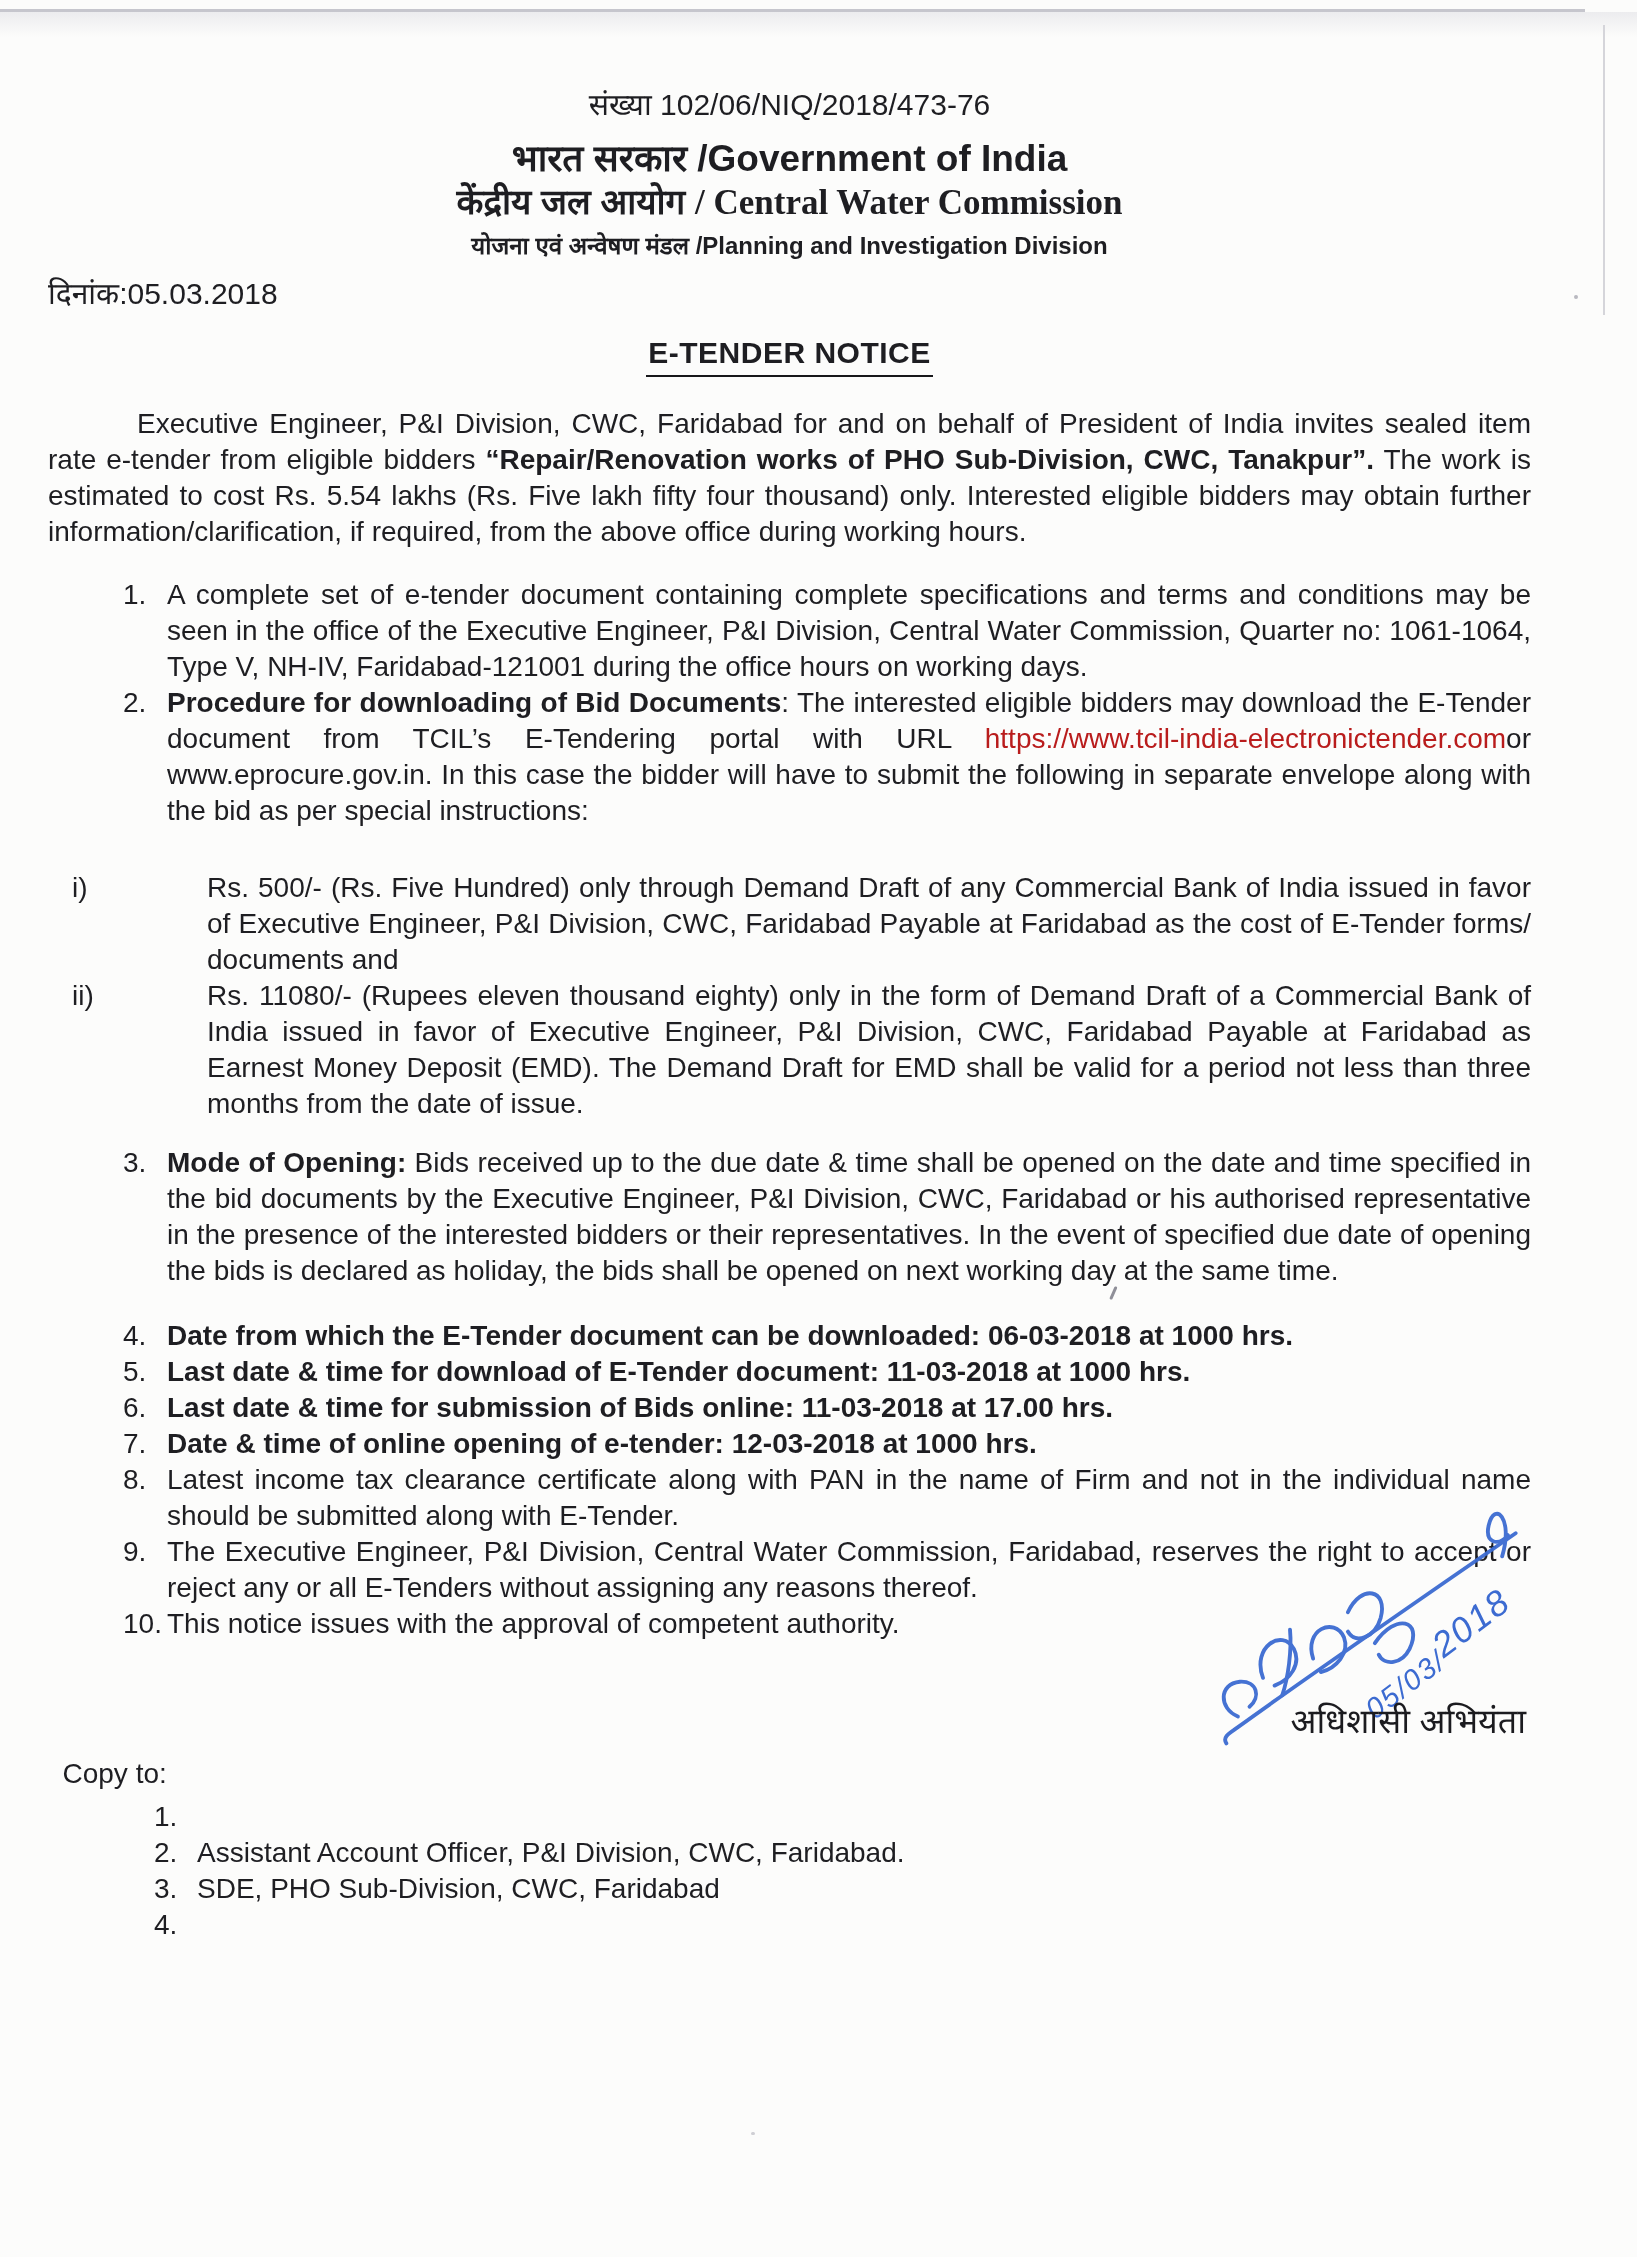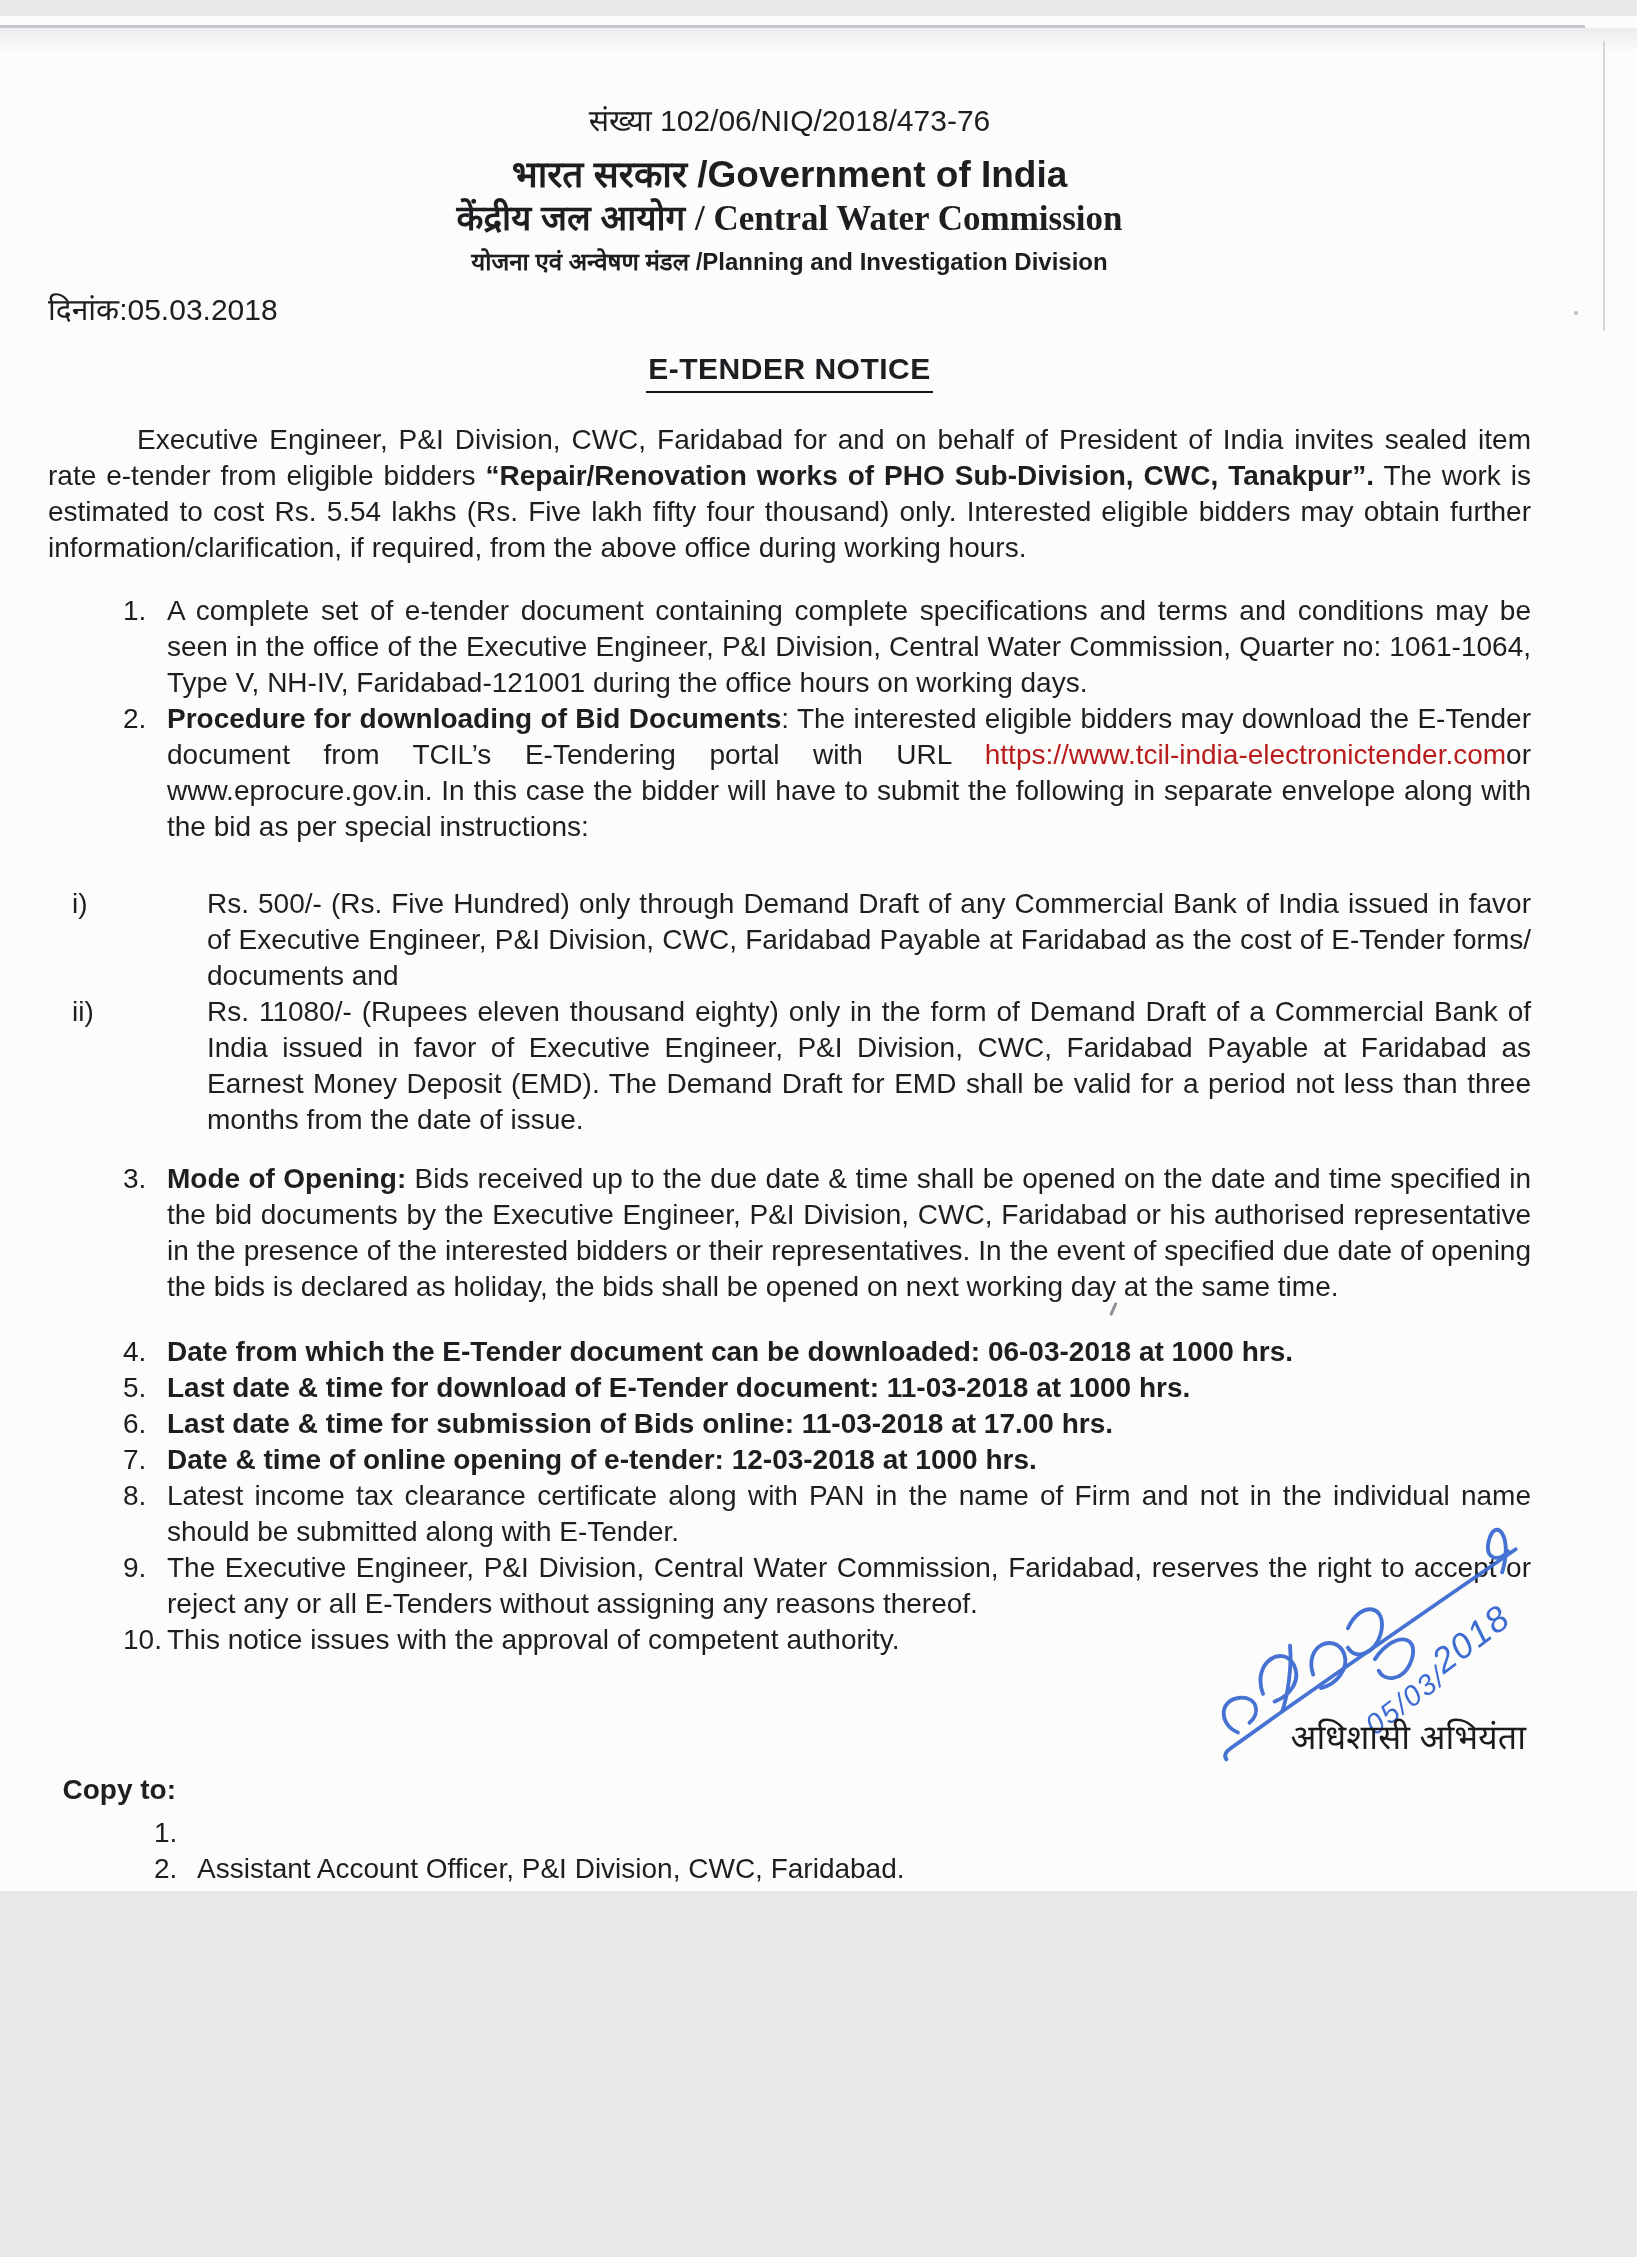--- a/index.html
+++ b/index.html
@@ -1,19 +1,19 @@
 <!DOCTYPE html>
 <html><head>
 <meta charset="utf-8">
 <style>
   html,body{margin:0;padding:0;background:#e9e9ea;}
   .page{
     position:relative;
-    width:1638px;height:1875px;
-    margin:16px auto;
+    width:1638px;height:2257px;
+    margin:0 auto;
     background:#fcfcfb;
     font-family:"Liberation Sans","DejaVu Sans",sans-serif;
     color:#1e1e22;
     overflow:hidden;
   }
   
   .scan-top{position:absolute;top:8.7px;left:0;width:1585px;height:2.9px;background:#bcbcc4;opacity:.85;}
   .scan-top2{position:absolute;top:11.6px;left:0;width:100%;height:25px;background:linear-gradient(#ececee,#fcfcfb);}
   .scan-right{position:absolute;top:25px;right:33px;width:1.9px;height:290px;background:#d5d5da;}
   .speck{position:absolute;background:#b9b9c0;border-radius:1.9px;}
@@ -47,21 +47,21 @@
   .list1 .num,.list2 .num{flex-basis:44px;margin-left:75px;}
   .sublist{margin-top:41px;}
   .sublist .num{flex-basis:135px;margin-left:24px;}
   .list2{margin-top:23px;}
   .gt{margin-top:29px;}
 
   .sig{position:absolute;left:1205px;top:1485px;width:386px;height:270px;pointer-events:none;}
   .designation{position:absolute;top:1701px;right:112px;font-size:34px;line-height:41px;color:#1b1b1f;}
 
   .copy{margin-top:114px;}
-  .copy-label{font-size:28px;line-height:36px;margin-left:14.5px;font-weight:bold;}
+  .copy-label{font-size:28px;line-height:36px;margin-left:14.5px;}
   .copylist{margin-top:7.7px;}
   .copylist .num{flex-basis:43px;margin-left:106px;}
   .copylist .txt{text-align:left;}
 </style>
 </head>
 <body>
 
 <div class="page">
   <div class="scan-top2"></div>
   <div class="scan-top"></div>

